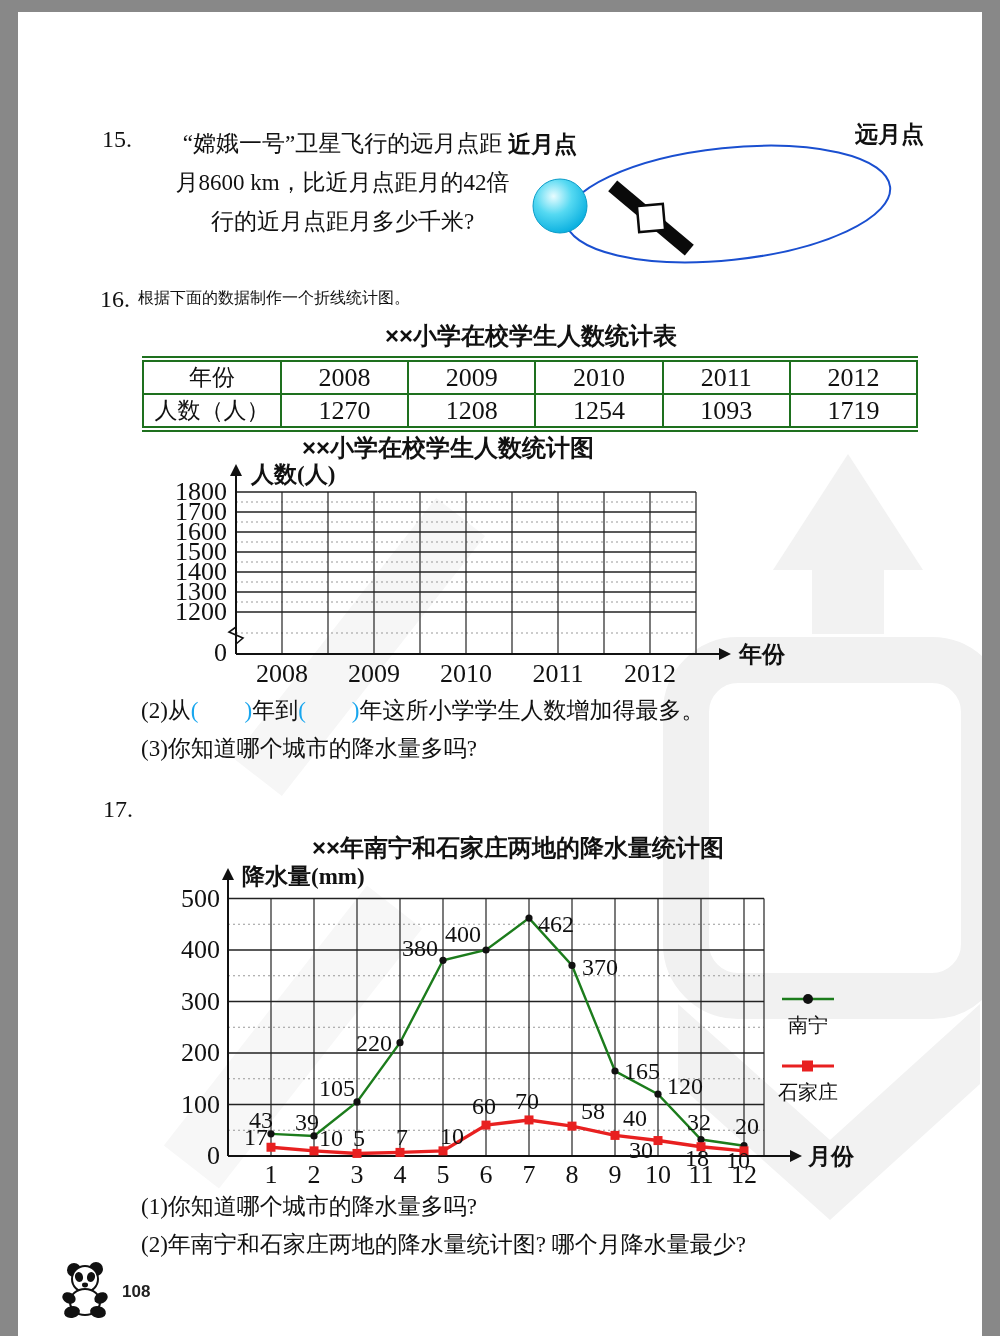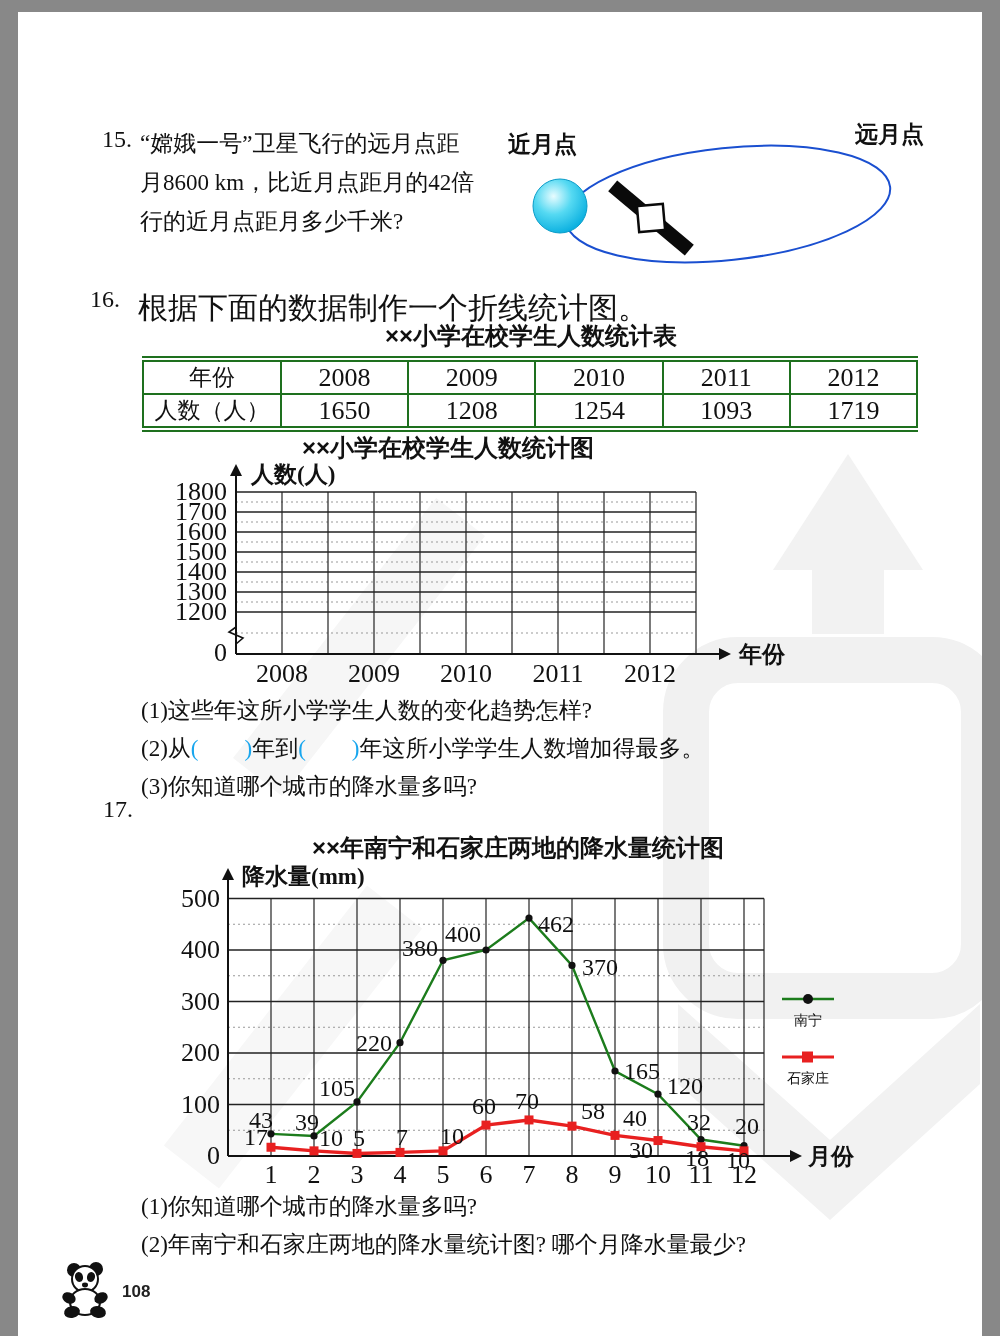--- a/index.html
+++ b/index.html
@@ -7,51 +7,51 @@
   .page {
     position:relative; width:964px; height:1336px; background:#ffffff;
     font-family:"Liberation Serif","DejaVu Serif",serif; color:#111;
     overflow:hidden; margin:12px auto;
   }
   .abs { position:absolute; }
   .wm { position:absolute; left:0; top:0; z-index:0; }
   .content { position:relative; z-index:1; }
   .pnum { font-size:24px; }
   .ptext15 { font-size:23px; line-height:39px; width:405px; }
-  .heading16 { font-size:30px; }
+  .heading16 { font-size:16px; }
   .tbl-title, .c16-title, .c17-title { font-family:"Liberation Sans","DejaVu Sans",sans-serif; font-weight:700; font-size:24px; text-align:center; }
   .tblwrap { border-top:2px solid #1e701e; border-bottom:2px solid #1e701e; padding:2px 0; }
   table.stat { border-collapse:collapse; width:776px; table-layout:fixed; }
   table.stat td { border:2px solid #1e701e; text-align:center; height:33px; font-size:26px; }
   table.stat td.hd { font-size:23px; }
   .qline { font-size:23px; line-height:38px; white-space:nowrap; }
   .blue { color:#18a6ee; }
   .legend { width:110px; text-align:center; }
   .legend-item { margin-bottom:20px; }
-  .legend-label { font-size:14px; margin-top:2px; }
+  .legend-label { font-size:20px; margin-top:2px; }
   .footer-num { font-family:"Liberation Sans","DejaVu Sans",sans-serif; font-weight:700; font-size:17px; color:#222; }
   svg text { fill:#111; }
 </style>
 </head>
 <body>
 
 <div class="page">
 
   <svg class="wm" width="1000" height="1336">
     <polygon points="755,558 830,442 905,558 866,558 866,622 794,622 794,558" fill="#f2f2f2"></polygon>
     <rect x="668" y="648" width="298" height="336" rx="52" fill="none" stroke="#f1f1f1" stroke-width="46"></rect>
     <polygon points="660,992 812,1128 962,992 962,1072 812,1208 660,1072" fill="#f2f2f2"></polygon>
     <rect x="310" y="470" width="62" height="330" fill="#f6f6f6" transform="rotate(38 341 635)"></rect>
     <rect x="240" y="860" width="70" height="330" fill="#f7f7f7" transform="rotate(38 275 1025)"></rect>
   </svg>
 
   <div class="content">
 
     <span class="abs pnum" style="left:84px; top:114px;">15.</span>
-    <div class="abs ptext15" style="left:122px; top:112px;">
+    <div class="abs ptext15" style="left:122px; top:112px;text-align:center;">
       <div>“嫦娥一号”卫星飞行的远月点距</div>
       <div>月8600 km，比近月点距月的42倍</div>
       <div>行的近月点距月多少千米?</div>
     </div>
 
     <svg class="abs" style="left:485px; top:100px;" width="440" height="165">
       <defs>
         <radialGradient id="moonGrad" cx="38%" cy="32%" r="75%">
           <stop offset="0%" stop-color="#e8fcff"></stop>
           <stop offset="45%" stop-color="#55d9f2"></stop>
@@ -61,21 +61,21 @@
       <ellipse cx="225" cy="92" rx="163" ry="56" fill="none" stroke="#1a4fd0" stroke-width="2" transform="rotate(-6 225 92)"></ellipse>
       <circle cx="57" cy="94" r="27" fill="url(#moonGrad)" stroke="#0a9cc8" stroke-width="1"></circle>
       <g transform="translate(148,106) rotate(40)">
         <rect x="-50" y="-7" width="100" height="14" fill="#0a0a0a"></rect>
         <rect x="-13" y="-13" width="26" height="26" fill="#ffffff" stroke="#0a0a0a" stroke-width="2.5" transform="rotate(45)"></rect>
       </g>
       <text x="5" y="40" font-size="23" font-weight="bold">近月点</text>
       <text x="352" y="30" font-size="23" font-weight="bold">远月点</text>
     </svg>
 
-    <span class="abs pnum" style="left:72px; top:274px;">16.</span>
+    <span class="abs pnum" style="left:82px; top:274px;">16.</span>
     <span class="abs heading16" style="left:120px; top:276px;">根据下面的数据制作一个折线统计图。</span>
 
     <div class="abs tbl-title" style="left:125px; top:308px; width:776px;">××小学在校学生人数统计表</div>
 
     <div class="abs tblwrap" style="left:124px; top:344px;">
       <table class="stat">
         <colgroup>
             <col style="width:138px">
             <col>
             <col>
@@ -87,21 +87,21 @@
             <tr>
           <td class="hd">年份</td>
           <td>2008</td>
           <td>2009</td>
           <td>2010</td>
           <td>2011</td>
           <td>2012</td>
         </tr>
         <tr>
           <td class="hd">人数（人）</td>
-          <td>1650</td>
+          <td>1270</td>
           <td>1208</td>
           <td>1254</td>
           <td>1093</td>
           <td>1719</td>
         </tr>
       </tbody>
         </table>
     </div>
 
     <div class="abs c16-title" style="left:170px; top:420px; width:520px;">××小学在校学生人数统计图</div>
@@ -147,21 +147,20 @@
         <text x="88" y="20" font-size="23" font-weight="bold">人数(人)</text>
         <text x="576" y="200" font-size="23" font-weight="bold">年份</text>
         <text x="119" y="220" text-anchor="middle" font-size="26">2008</text>
         <text x="211" y="220" text-anchor="middle" font-size="26">2009</text>
         <text x="303" y="220" text-anchor="middle" font-size="26">2010</text>
         <text x="395" y="220" text-anchor="middle" font-size="26">2011</text>
         <text x="487" y="220" text-anchor="middle" font-size="26">2012</text>
       </svg>
 
     <div id="q16" class="abs" style="left:123px; top:680px;">
-        <div class="qline"><span>(1)</span><span>这些年这所小学学生人数的变化趋势怎样?</span></div>
         <div class="qline"><span>(2)</span><span>从</span><span class="blue">(</span><span>　　</span><span class="blue">)</span><span>年到</span><span class="blue">(</span><span>　　</span><span class="blue">)</span><span>年这所小学学生人数增加得最多。</span></div>
         <div class="qline"><span>(3)</span><span>你知道哪个城市的降水量多吗?</span></div>
       </div>
 
     <span class="abs pnum" style="left:85px; top:784px;">17.</span>
     <div class="abs c17-title" style="left:190px; top:820px; width:620px;">××年南宁和石家庄两地的降水量统计图</div>
 
     <svg id="chart17" class="abs" style="left:140px; top:852px;" width="720" height="335">
         <line x1="70" y1="266.25" x2="606" y2="266.25" stroke="#999" stroke-width="1" stroke-dasharray="2,3"></line>
         <line x1="70" y1="214.75" x2="606" y2="214.75" stroke="#999" stroke-width="1" stroke-dasharray="2,3"></line>

